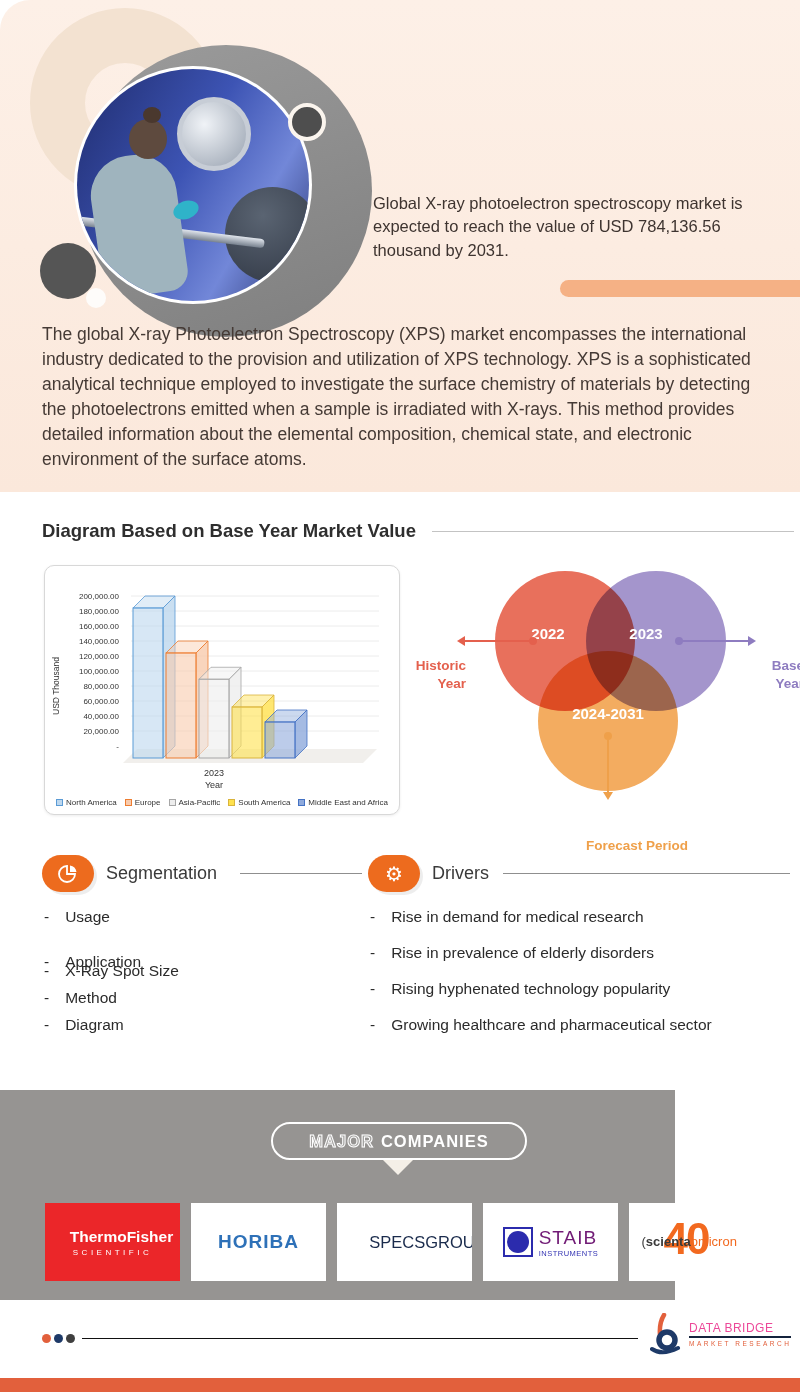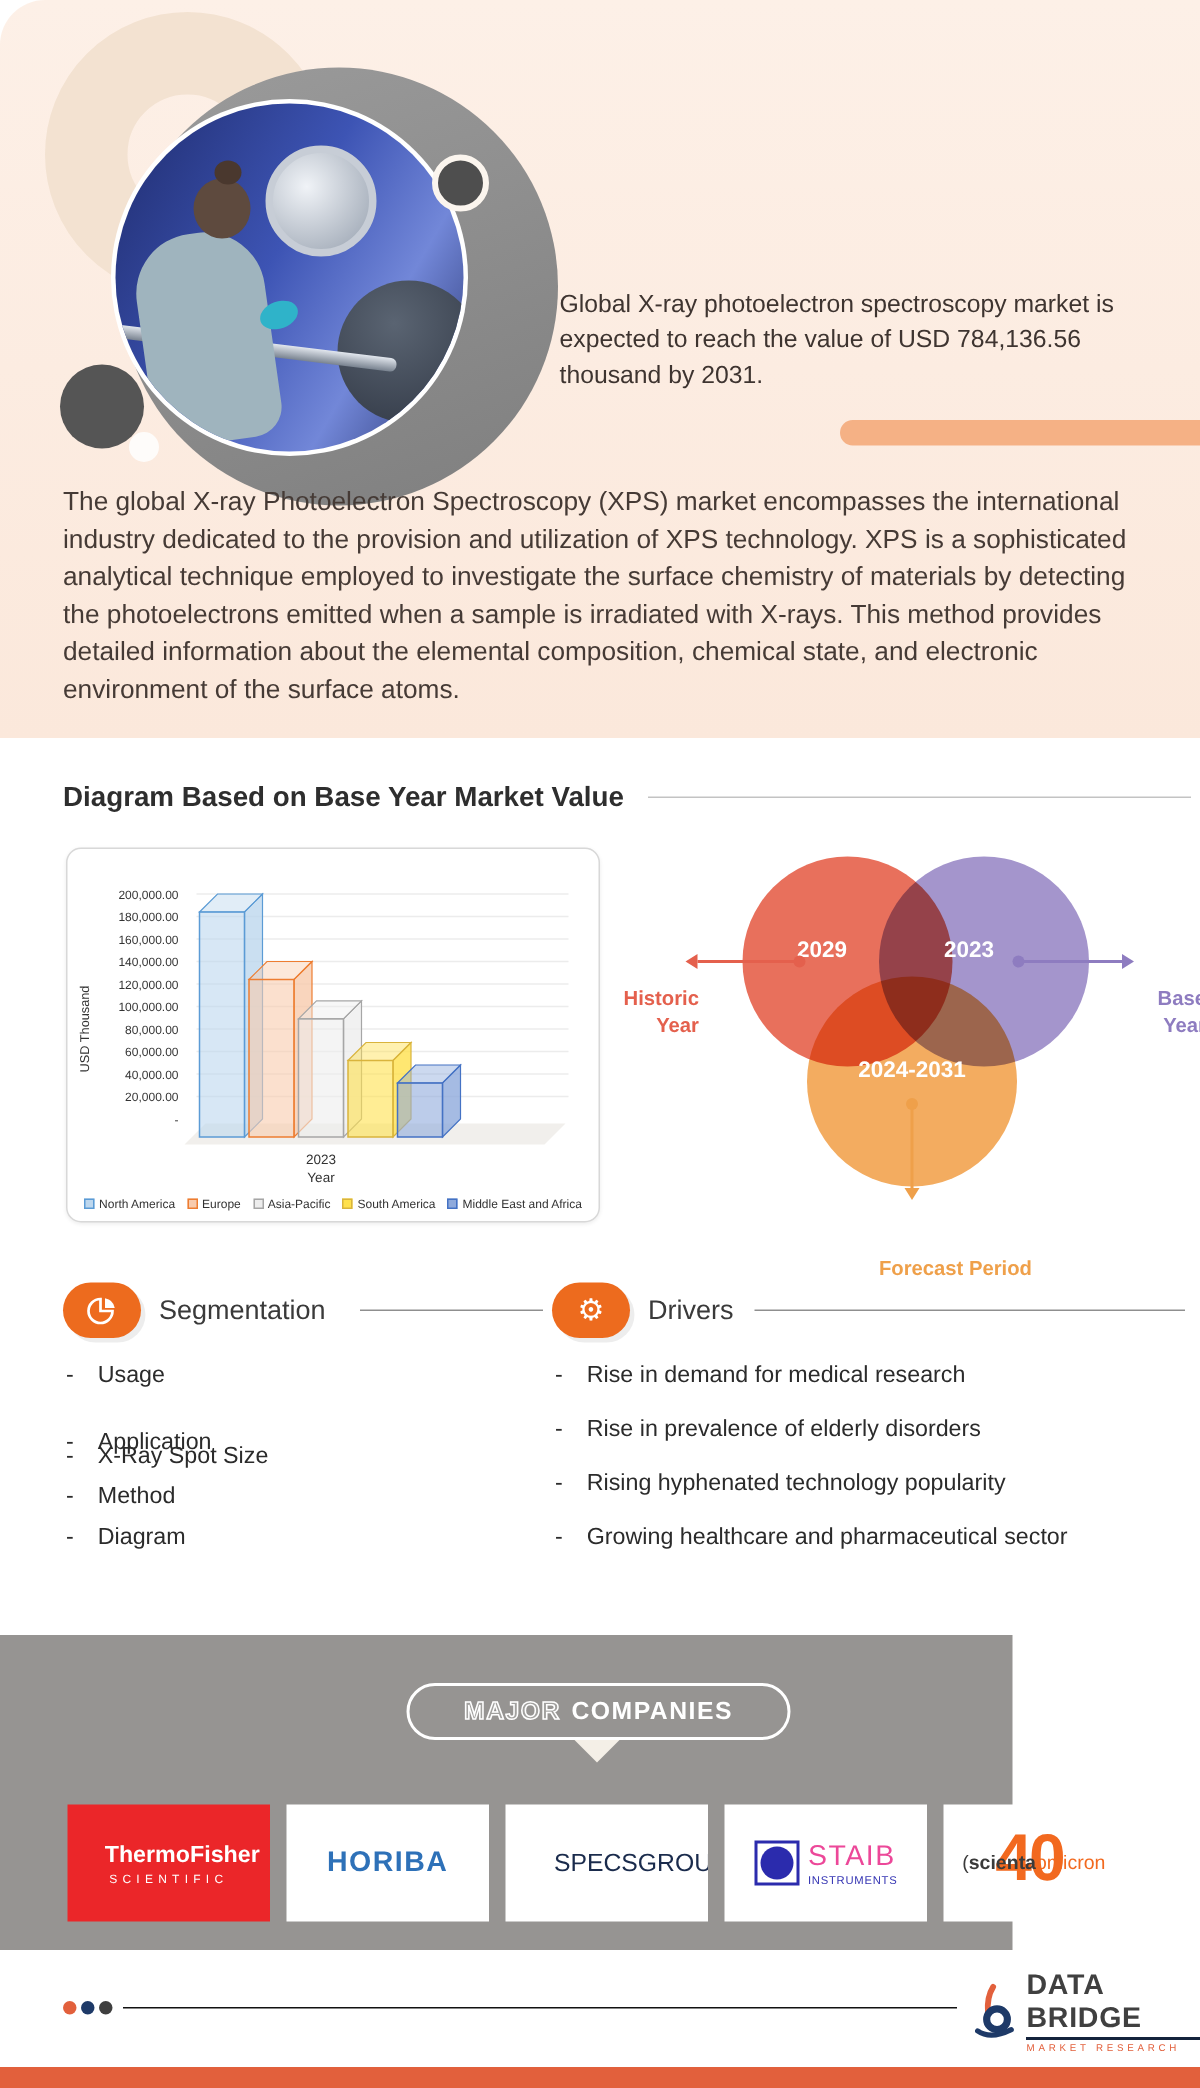--- a/index.html
+++ b/index.html
@@ -118,40 +118,40 @@
   .tf-line1 { color:#fff; font-weight:700; font-size:15.5px; letter-spacing:0px;margin-left:18px; }
   .tf-line2 { color:#fff; font-size:8px; letter-spacing:3.5px; margin-top:2px; }
   .horiba-text { color:#2E71B8; font-weight:700; font-size:19px; letter-spacing:1px; }
   .specs-row { font-size:16.5px; color:#1A2B4C; }
   .specs-bold { font-weight:400;margin-left:46px; }
   .staib-wrap { display:flex; align-items:center; gap:6px; }
   .staib-mark { width:30px; height:30px; border:2px solid #2B2BAD; display:flex;
          align-items:center; justify-content:center; }
   .staib-dot { width:22px; height:22px; background:#2B2BAD; border-radius:50%; }
   .staib-texts { display:flex; flex-direction:column; }
-  .staib-name { color:#ec4899; font-size:19px; letter-spacing:1px; }
+  .staib-name { color:#701a75; font-size:19px; letter-spacing:1px; }
   .staib-sub { color:#3434B3; font-size:7.5px; letter-spacing:0.5px; }
   .scienta-wrap { position:relative; width:110px; height:60px; }
   .scienta-40 { position:absolute; left:22px; top:2px; font-size:44px; font-weight:700;
          color:#F2691F; letter-spacing:-2px; }
   .scienta-text { position:absolute; left:0px; top:22px; font-size:13px; white-space:nowrap; }
   .scienta-mark { color:#3A3A3A; font-weight:400; }
   .scienta-part1 { color:#3A3A3A; font-weight:700; }
   .scienta-part2 { color:#F2691F; font-weight:400; }
 
   
   .footer-dots { position:absolute; left:42px; top:1334px; display:flex; gap:3px; }
   .footer-dots span { width:9px; height:9px; border-radius:50%; display:inline-block; }
   .dot-orange { background:#E2603C; }
   .dot-navy { background:#1E3A68; }
   .dot-dark { background:#3F3F3F; }
   .footer-line { position:absolute; left:82px; top:1338px; width:556px; border-top:1.5px solid #111; }
   .brand { position:absolute; left:650px; top:1313px; display:flex; align-items:center; gap:5px; }
   .brand-texts { display:flex; flex-direction:column; }
-  .brand-name { font-size:19px; font-weight:700; color:#404040; letter-spacing:0.5px;
+  .brand-name { font-size:12px; font-weight:400; color:#ec4899; letter-spacing:0.5px;
          border-bottom:2px solid #14233C; padding-bottom:1px; }
   .brand-sub { font-size:6.5px; color:#E2603C; letter-spacing:2.5px; margin-top:2px; }
   .bottom-bar { position:absolute; left:0; top:1378px; width:800px; height:14px; background:#E2603C; }
 </style>
 </head>
 <body>
 
 <div class="page">
 
   <div class="hero">
@@ -244,21 +244,21 @@
           <span>Middle East and Africa</span>
         </span>
       </div>
   </div>
 
   <div class="venn">
     <div class="venn-circle red" style="background-color: rgb(232, 112, 92);"></div>
     <div class="venn-circle purple" style="background-color: rgb(164, 149, 204);"></div>
     <div class="venn-circle orange" style="background-color: rgb(243, 172, 96);"></div>
 
-    <div class="venn-year y2022">2029</div>
+    <div class="venn-year y2022">2022</div>
     <div class="venn-year y2023">2023</div>
     <div class="venn-year yforecast">2024-2031</div>
 
     <div class="venn-dot" style="left: 121px; top: 69px; background-color: rgb(228, 96, 77);"></div>
     <div class="venn-line-h" style="left: 57px; top: 72px; width: 66px; background-color: rgb(228, 96, 77);"></div>
     <div class="arrow-left" style="left:49px; top:68px; border-right:8px solid #E4604D;"></div>
     <div class="venn-label historic" style="color: rgb(228, 96, 77);">Historic Year</div>
 
     <div class="venn-dot" style="left: 267px; top: 69px; background-color: rgb(142, 124, 192);"></div>
     <div class="venn-line-h" style="left: 274px; top: 72px; width: 66px; background-color: rgb(142, 124, 192);"></div>

